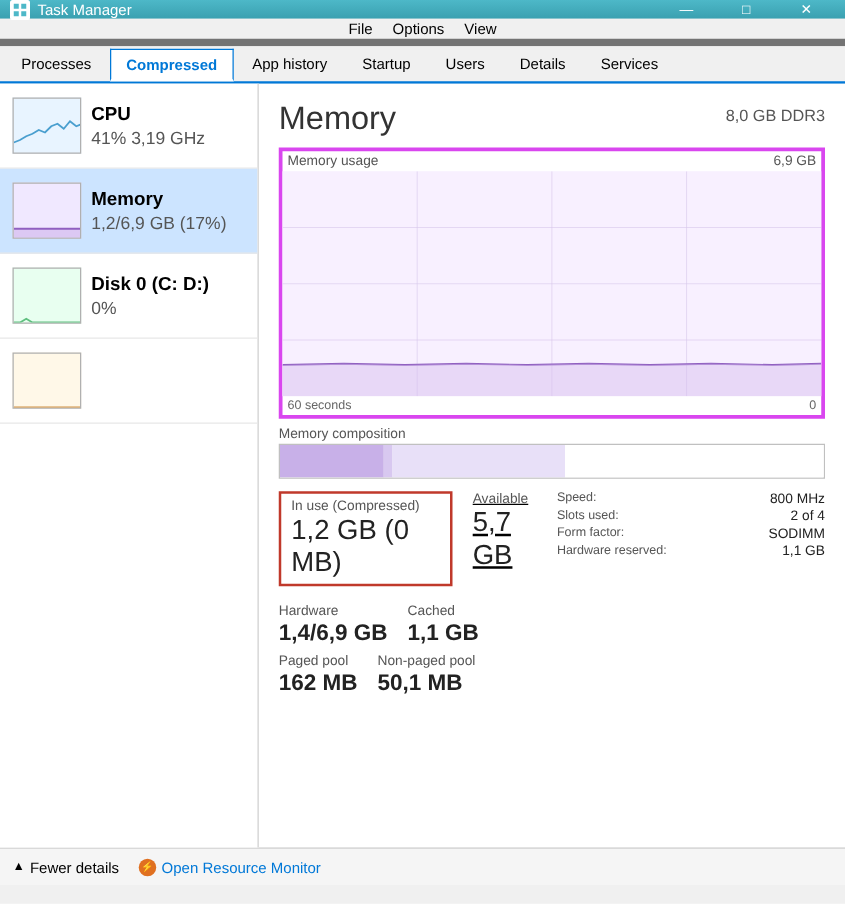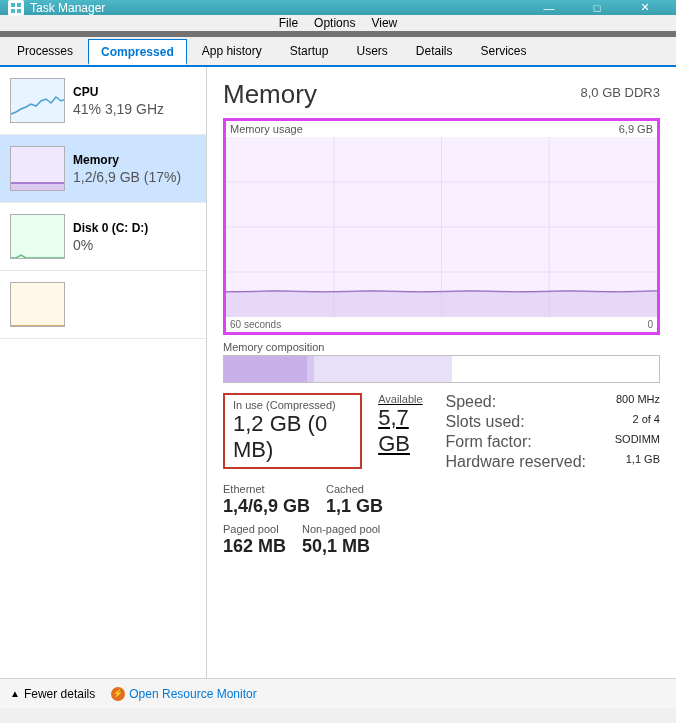--- a/index.html
+++ b/index.html
@@ -130,21 +130,21 @@
       border: 1px solid #b0b0b0;
       margin-right: 8px;
       flex-shrink: 0;
       position: relative;
       overflow: hidden;
       background: white;
     }
     .sidebar-info { flex: 1; }
     .sidebar-name {
       font-weight: 600;
-      font-size: 12px;
+      font-size: 15px;
       margin-bottom: 2px;
     }
     .sidebar-sub {
       font-size: 14px;
       color: #555;
     }
 
     
     .cpu-graph { background: #e8f4ff; }
     .memory-graph { background: #f0e8ff; }
@@ -250,21 +250,21 @@
       font-size: 22px;
       font-weight: 300;
       color: #222;
     }
     .stat-row {
       display: flex;
       justify-content: space-between;
       margin-bottom: 2px;
     }
     .stat-row-label {
-      font-size: 16px;
+      font-size: 10px;
       color: #555;
     }
     .stat-row-value {
       font-size: 11px;
       color: #222;
     }
     .stat-small-label {
       font-size: 11px;
       color: #555;
       margin-bottom: 1px;
@@ -456,21 +456,21 @@
           </div>
 
           <div>
             <div class="stat-label">Available</div>
             <div class="stat-value-normal">5,7 GB</div>
           </div>
         </div>
 
         <div style="display:flex; gap:16px; margin-bottom:6px;">
           <div>
-            <div class="stat-small-label">Ethernet</div>
+            <div class="stat-small-label">Hardware</div>
             <div class="stat-small-value">1,4/6,9 GB</div>
           </div>
           <div>
             <div class="stat-small-label">Cached</div>
             <div class="stat-small-value">1,1 GB</div>
           </div>
         </div>
 
         <div style="display:flex; gap:16px;">
           <div>

